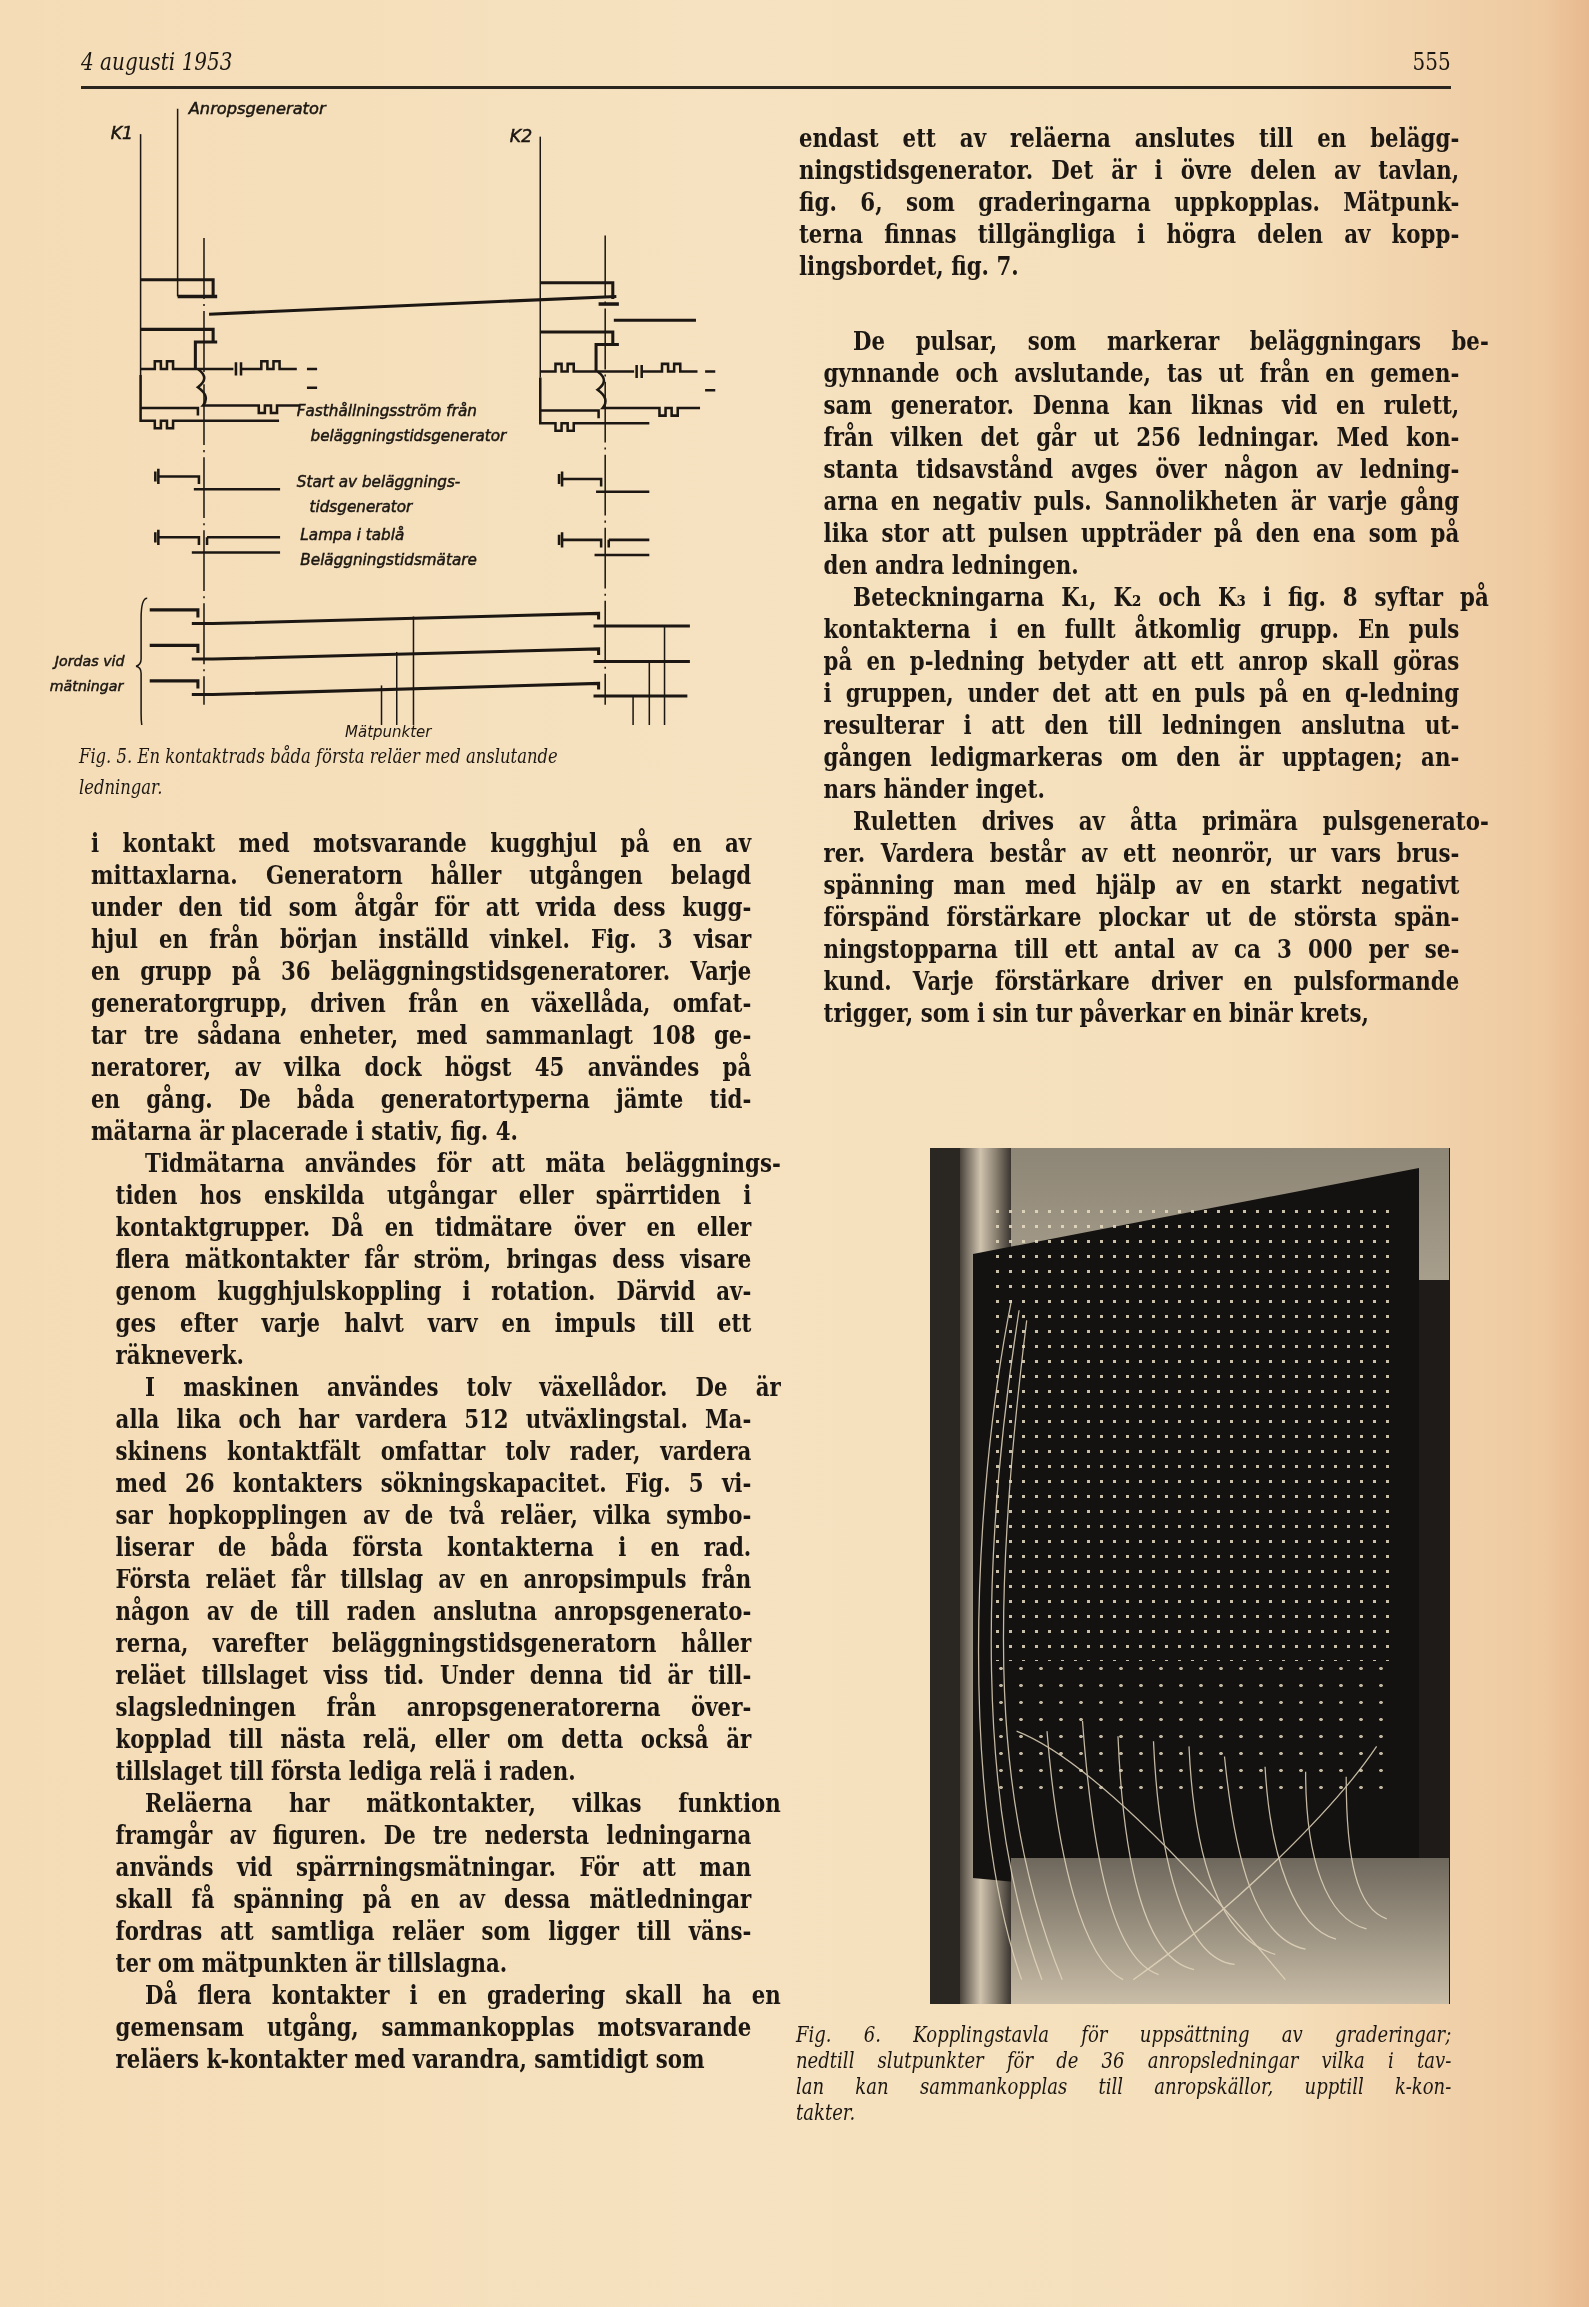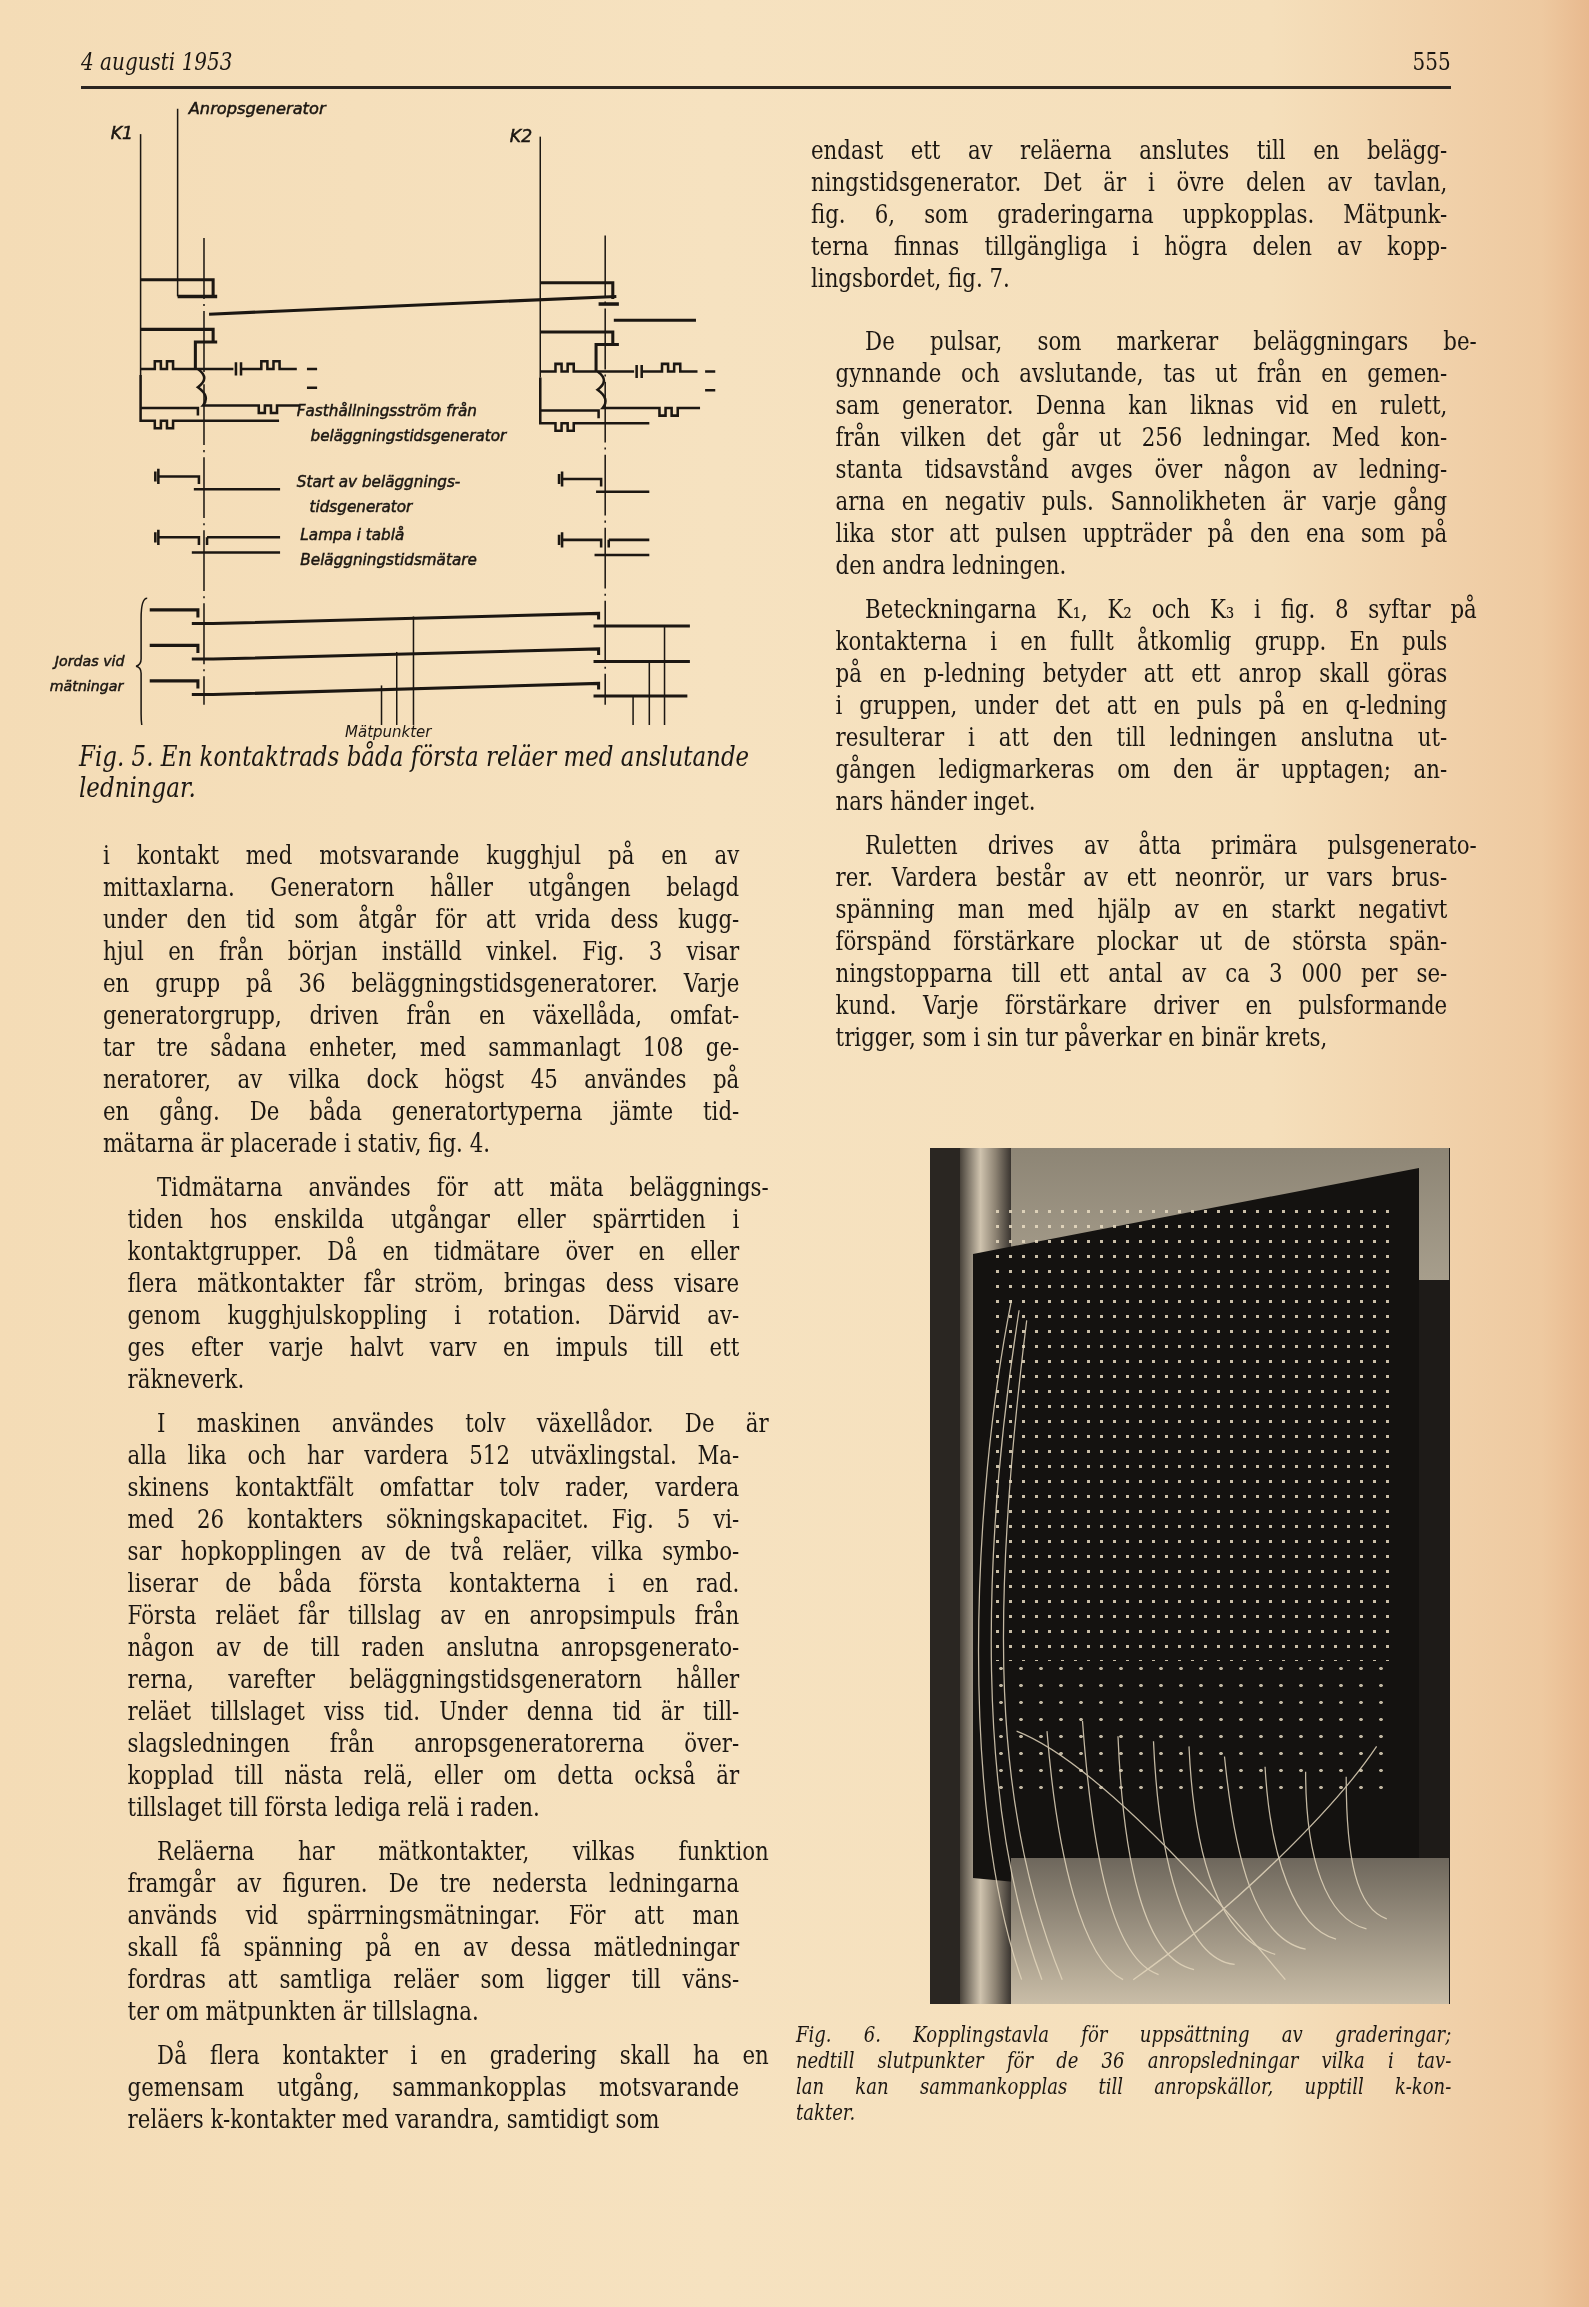--- a/index.html
+++ b/index.html
@@ -9,34 +9,34 @@
     position: relative; overflow: hidden;
     font-family: "DejaVu Serif", "Liberation Serif", serif;
     color: #1c1712;
   }
   .header { position: absolute; left: 81px; top: 32px; width: 1370px; height: 41px; }
   .header .date { position: absolute; left: 0; top: 15px; font-style: italic; font-size: 25px; transform: scaleX(0.8); transform-origin: left; }
   .header .pageno { position: absolute; right: 0; top: 15px; font-size: 25px; transform: scaleX(0.8); transform-origin: right; }
   .rule { position: absolute; left: 81px; top: 86px; width: 1370px; height: 2.5px; background: #2b2520; }
 
   .col { position: absolute; font-size: 26px; line-height: 32px; text-align: justify; }
-  .col p { margin: 12px; }
+  .col p { margin: 0; font-weight: bold; }
   .col p.indent { text-indent: 30px; }
   .col .line { display: block; text-align: justify; text-align-last: justify; white-space: nowrap; transform: scaleX(0.82); transform-origin: left; width: 122%; }
   .col .line.last { text-align-last: left; }
   .left-col { left: 91px; top: 827px; width: 660px; }
   .right-col-top { left: 799px; top: 122px; width: 660px; }
   .right-col-mid { left: 799px; top: 325px; width: 660px; }
   .heading { font-weight: bold; }
 
   .diagram { position: absolute; left: 0; top: 91px; width: 761px; height: 634px; }
   .diagram svg { width: 100%; height: 100%; }
   .dlabel { font-family: "DejaVu Sans", "Liberation Sans", sans-serif; font-style: italic; fill: #1c1712; }
 
-  .caption5 { position: absolute; left: 79px; top: 720px; width: 660px; font-style: italic; font-size: 28px; line-height: 31px; }
+  .caption5 { position: absolute; left: 79px; top: 720px; width: 660px; font-style: italic; font-size: 20px; line-height: 31px; }
   .caption5 .line { display:block; white-space: nowrap; transform: scaleX(0.82); transform-origin:left; }
 
   .photo { position: absolute; left: 930px; top: 1148px; width: 520px; height: 856px; background: #1e1b18; overflow: hidden; }
   .photo .frame-left { position:absolute; left:0; top:0; width:36px; height:100%; background:#2a2622; }
   .photo .pillar { position:absolute; left:30px; top:0; width:51px; height:100%; background: linear-gradient(90deg,#4a443c,#cfc3ae 40%,#8c8272 70%,#3a3530); }
   .photo .wall { position:absolute; left:81px; top:0; width:438px; height:132px; background: linear-gradient(180deg,#8d8575,#a79e8c); }
   .photo .panel { position:absolute; left:43px; top:20px; width:446px; height:751px; background:#141210; clip-path: polygon(0 86px, 100% 0, 100% 751px, 0 710px); }
   .photo .dots { position:absolute; left:61px; top:56px; width:401px; height:457px;
      background-image: radial-gradient(circle, #e9dcc2 1.5px, transparent 2px);
      background-size: 13px 15px; opacity: 0.85; }

